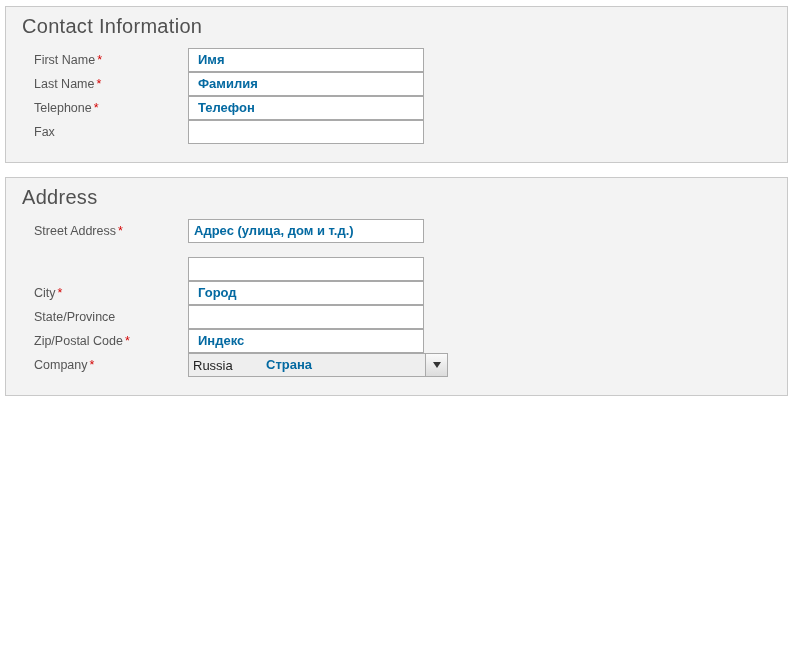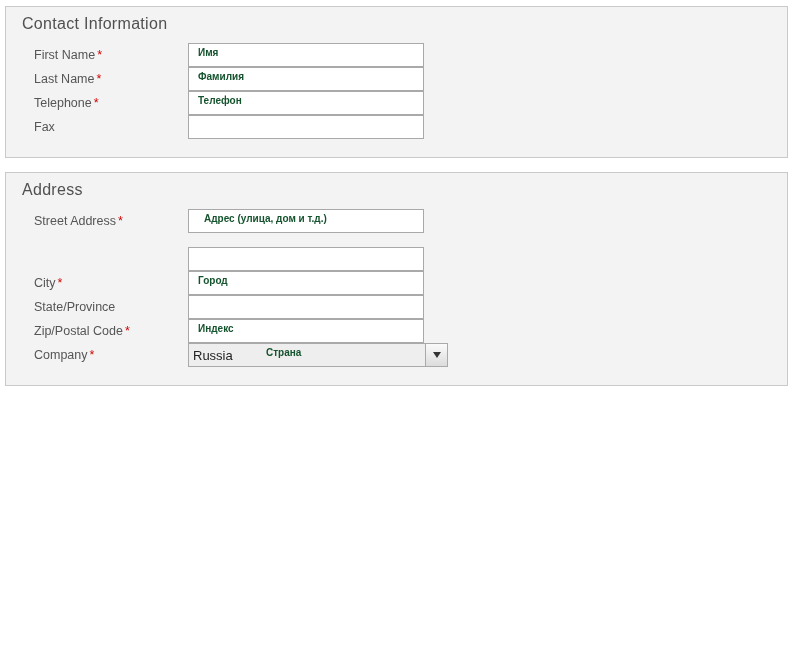--- a/index.html
+++ b/index.html
@@ -15,21 +15,21 @@
       padding: 6px 5px;
       width: 793px;
     }
     .fieldset {
       background: #f3f3f3;
       border: 1px solid #c9c9c9;
       margin-bottom: 14px;
       padding: 8px 16px 18px 16px;
     }
     .legend {
-      font-size: 16px;
+      font-size: 20px;
       font-weight: 400;
       color: #505050;
       margin-bottom: 10px;
       font-family: "Trebuchet MS", Verdana, sans-serif;
       letter-spacing: 0.3px;
     }
     .form-row {
       display: flex;
       align-items: center;
       position: relative;
@@ -89,23 +89,23 @@
       align-items: center;
       justify-content: center;
       pointer-events: none;
     }
     .select-btn svg {
       width: 8px;
       height: 6px;
     }
     .overlay {
       position: absolute;
-      color: #14532d;
+      color: #0369a1;
       font-weight: bold;
-      font-size: 10px;
+      font-size: 13px;
       pointer-events: none;
     }
   </style>
 </head>
 <body>
 
 <div class="fieldset">
   <div class="legend">Contact Information</div>
 
   <div class="form-row">
@@ -149,21 +149,21 @@
 
 <div class="fieldset">
   <div class="legend">Address</div>
 
   <div class="form-row">
     <div class="label-col">
       <span>Street Address</span><span class="req">*</span>
     </div>
     <div class="input-col">
       <input type="text" value="" style="">
-      <span class="overlay" style="left:16px; top:4px;">Адрес (улица, дом и т.д.)</span>
+      <span class="overlay" style="left:6px; top:4px;">Адрес (улица, дом и т.д.)</span>
     </div>
   </div>
 
   <div class="form-row tight">
     <div class="label-col"></div>
     <div class="input-col">
       <input type="text" value="" style="">
     </div>
   </div>
 

